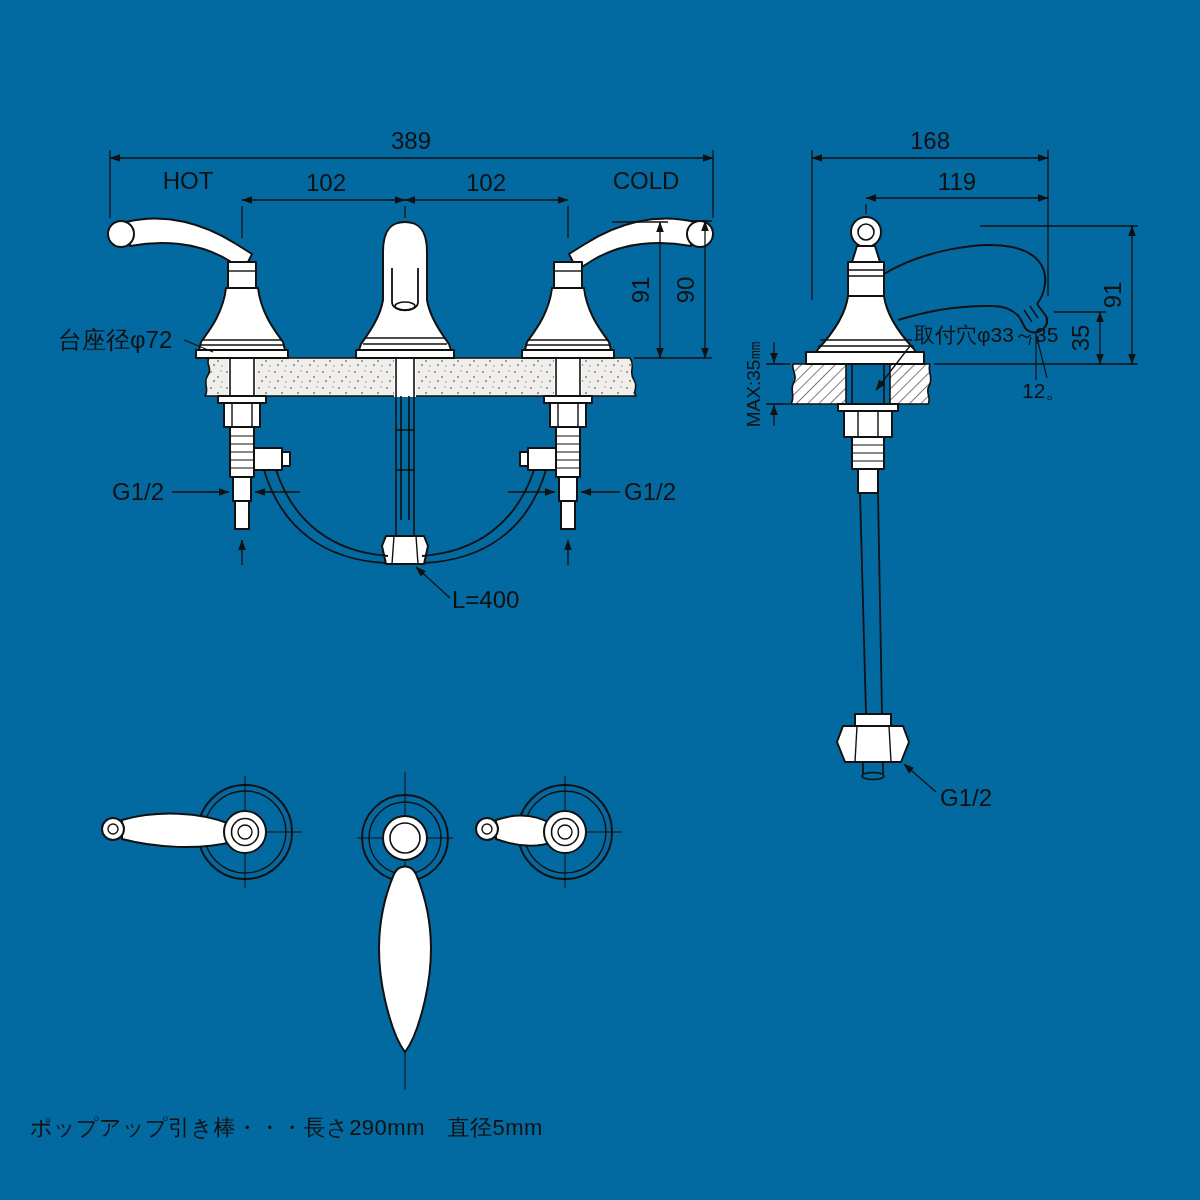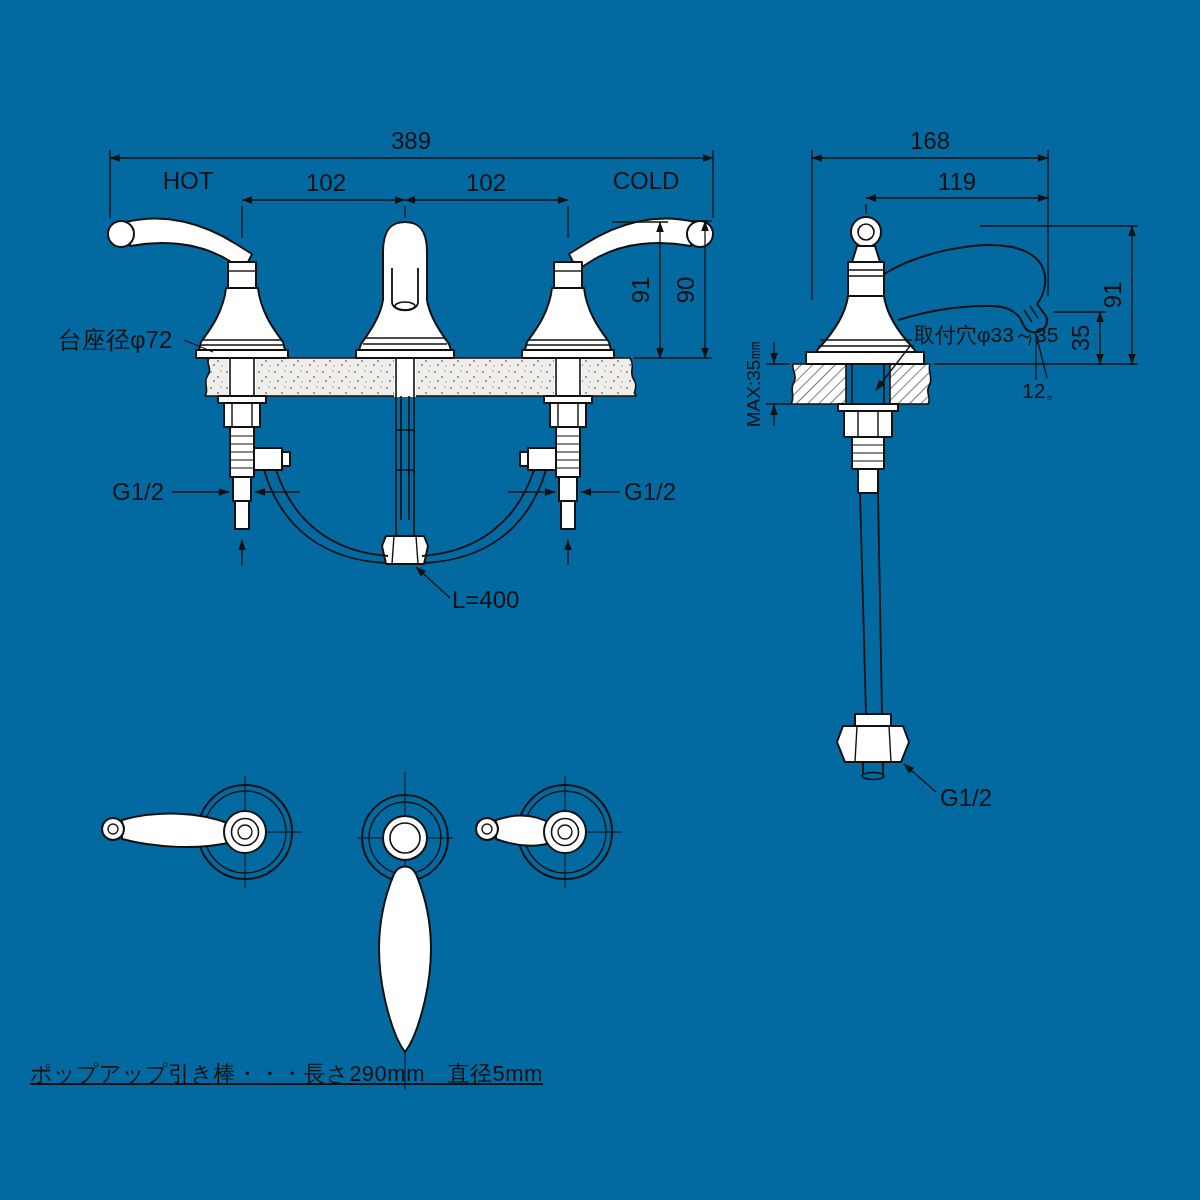--- a/index.html
+++ b/index.html
@@ -3,21 +3,21 @@
 <meta charset="utf-8">
 <style>
   html,body{margin:0;padding:0;background:#fff;width:1200px;height:1200px;
     font-family:"Liberation Sans",sans-serif;}
   #stage{position:relative;width:1200px;height:1200px;background:#0369a1;overflow:hidden;}
   svg{display:block;}
   text{fill:#111;font-family:"Liberation Sans",sans-serif;}
   .dim{font-size:24px;}
   .dim-sm{font-size:21px;}
   .dim-xs{font-size:19px;}
-  .notes{position:absolute;left:30px;top:1056px;color:#111;font-size:22px;line-height:35px;letter-spacing:.5px;text-decoration:underline;}
+  .notes{position:absolute;left:30px;top:1110px;color:#111;font-size:22px;line-height:35px;letter-spacing:.5px;}
 </style>
 </head>
 <body>
 
 <div id="stage">
 <svg width="1200" height="1200" viewBox="0 0 1200 1200">
   <defs>
     <marker id="arr" viewBox="0 0 12 12" refX="11" refY="6" markerWidth="12" markerHeight="12" markerUnits="userSpaceOnUse" orient="auto-start-reverse">
       <path d="M 1 2.2 L 11.5 6 L 1 9.8 Z" fill="#111"></path>
     </marker>

